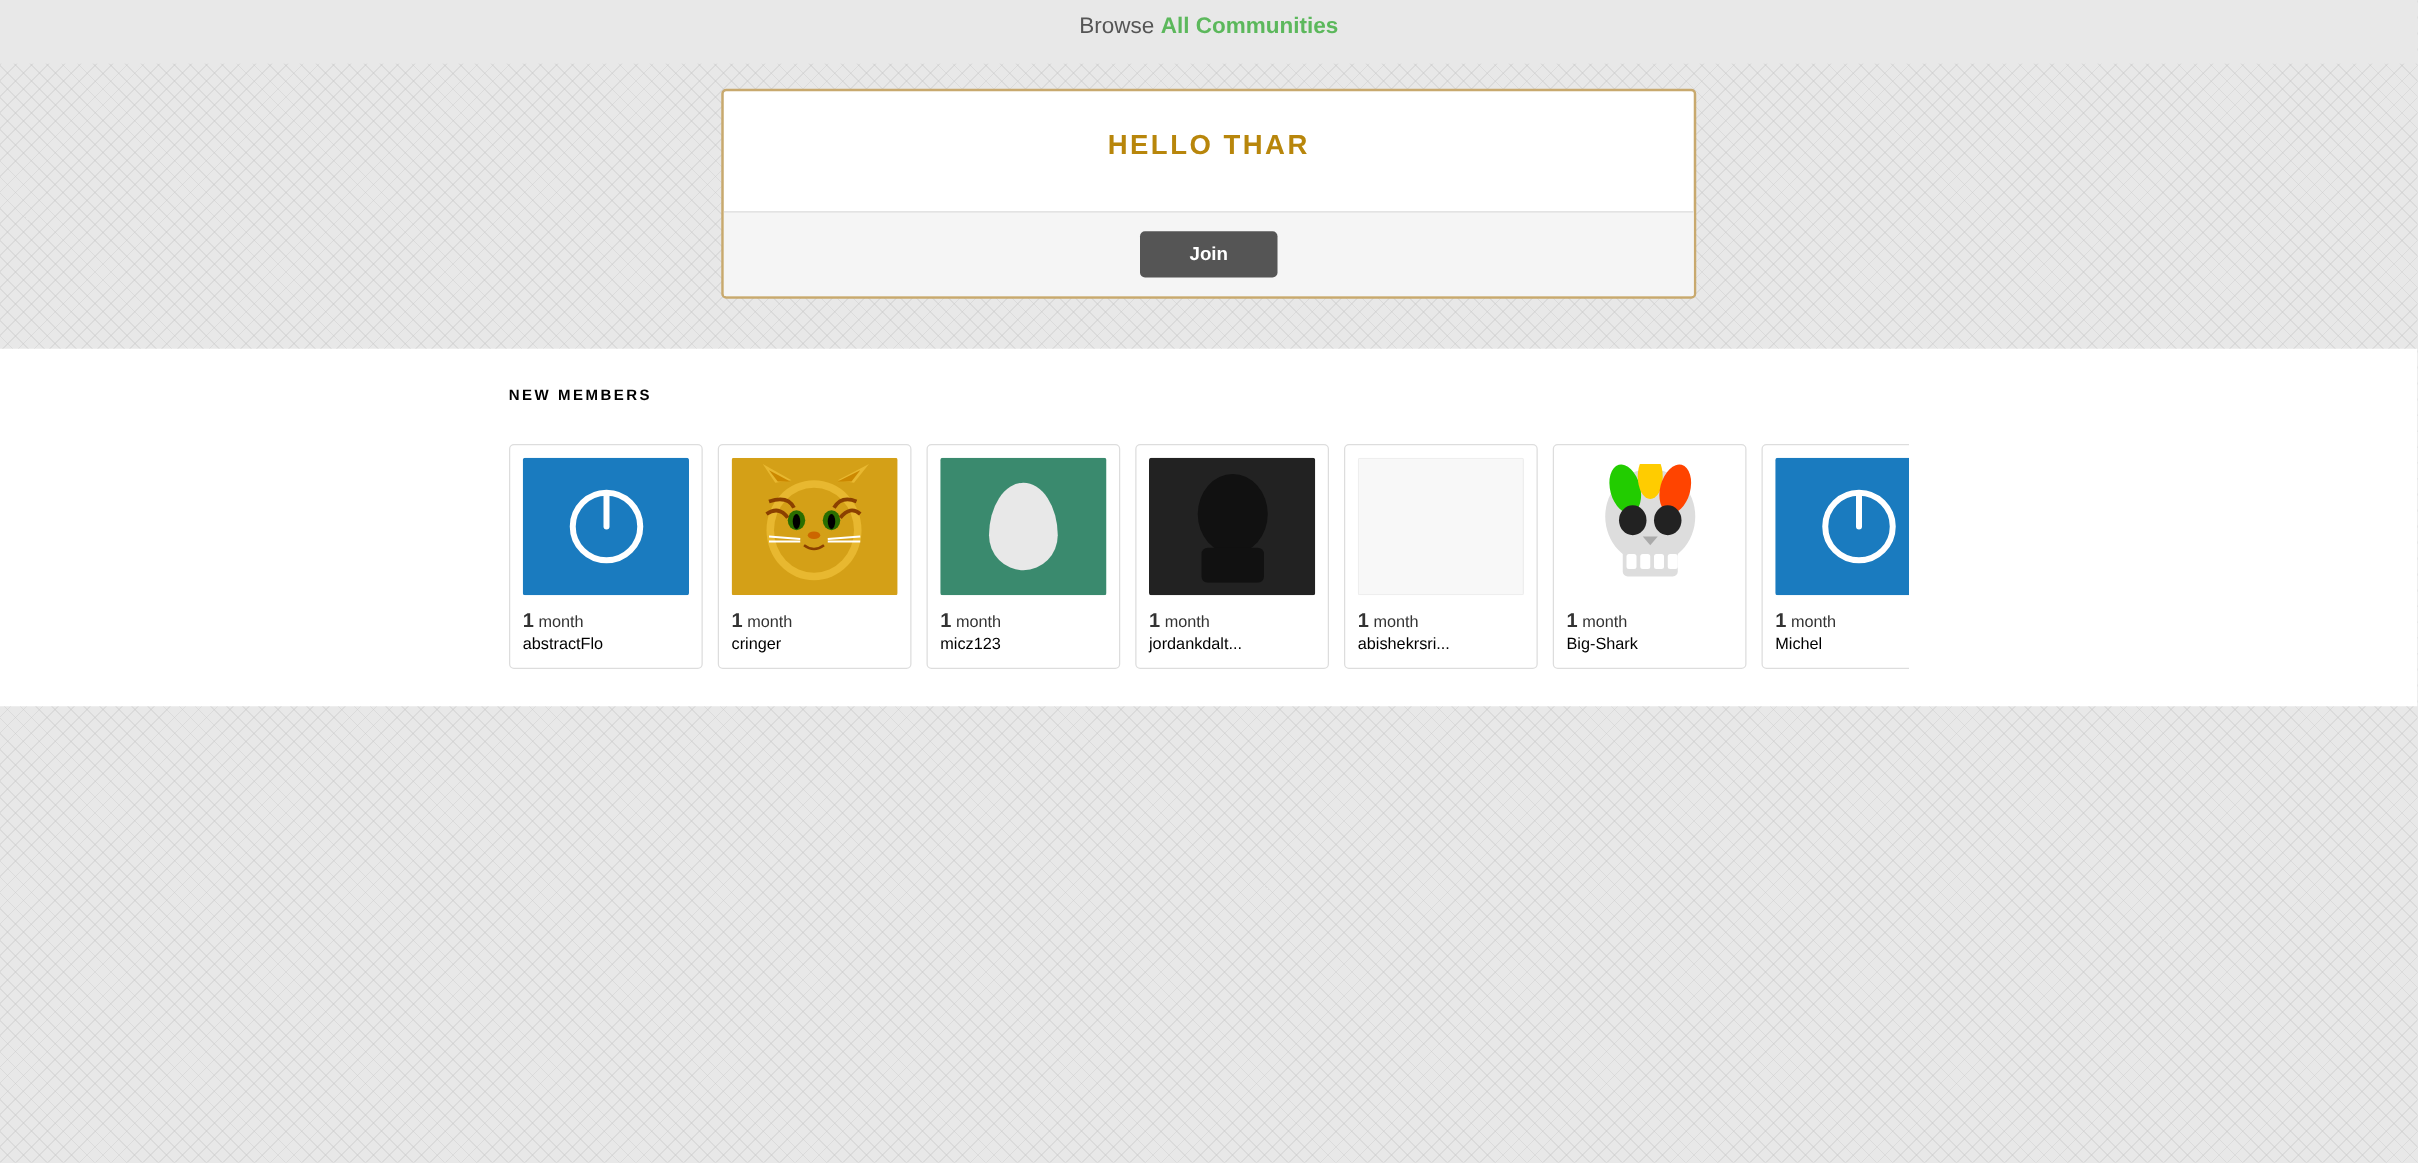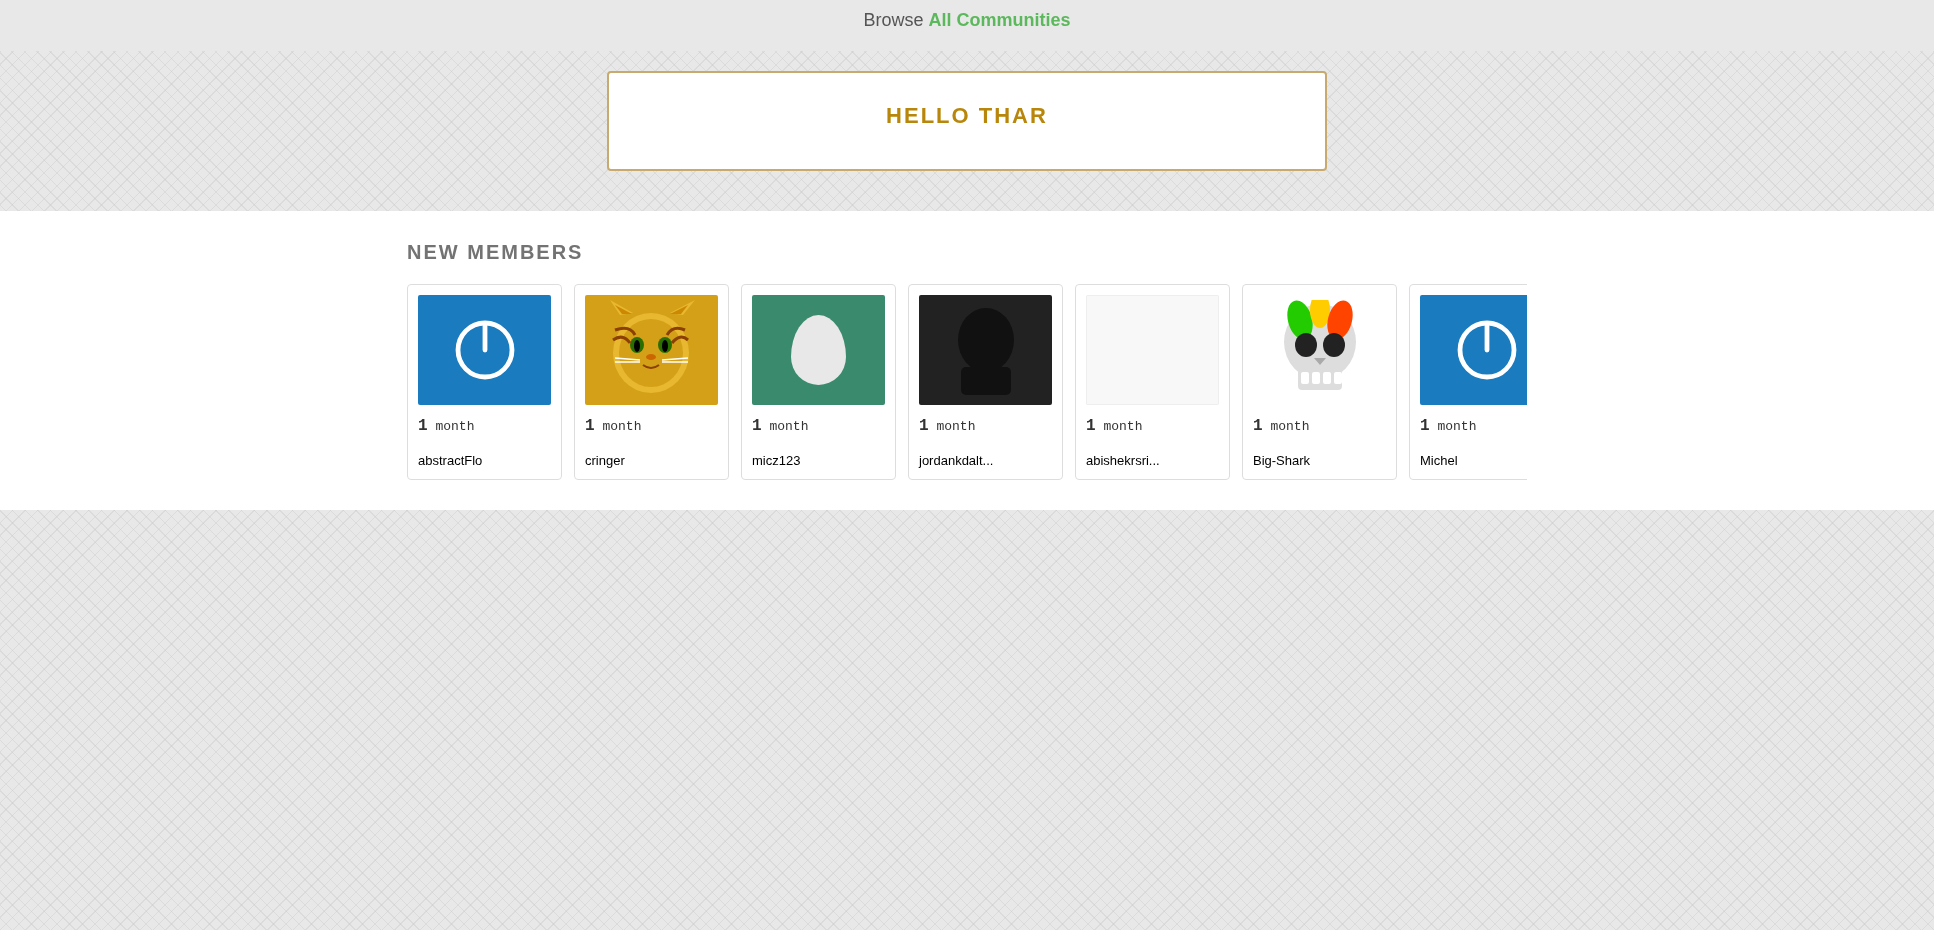--- a/index.html
+++ b/index.html
@@ -56,21 +56,21 @@
       color: #5cb85c;
       font-weight: bold;
       text-decoration: none;
     }
 
     
     .hello-card {
       background-color: white;
       border: 2px solid #c8a96e;
       border-radius: 4px;
-      width: 720px;
+      width: 780px;
       margin: 20px auto 40px auto;
       overflow: hidden;
     }
 
     .hello-card-body {
       padding: 30px 40px 20px 40px;
       text-align: center;
     }
 
     .hello-title {
@@ -113,25 +113,25 @@
       font-weight: bold;
     }
 
     
     .new-members-section {
       background-color: white;
       padding: 30px 40px;
     }
 
     .section-title {
-      font-size: 20px;
-      font-weight: bold;
-      color: #737373;
+      font-size: 12px;
+      font-weight: bold;
+      color: #000000;
       letter-spacing: 2px;
-      margin-bottom: 20px;
+      margin-bottom: 32px;
     }
 
     .members-grid {
       display: flex;
       gap: 12px;
       flex-wrap: nowrap;
       overflow-x: auto;
     }
 
     .member-card {
@@ -175,22 +175,21 @@
       width: 100%;
       height: 100%;
       display: flex;
       align-items: center;
       justify-content: center;
     }
 
     .member-time {
       font-size: 13px;
       color: #333;
-      margin-bottom: 16px;
-      font-family: Liberation Mono, monospace;
+      margin-bottom: 0;
     }
 
     .member-time strong {
       font-size: 16px;
       font-weight: bold;
     }
 
     .member-name {
       font-size: 13px;
       color: #000000;
@@ -209,20 +208,23 @@
       <a class="browse-link" href="#">All Communities</a>
     </span>
   </div>
 </div>
 
 <div class="page-wrapper">
   <div class="hello-card">
     <div class="hello-card-body">
       <div class="hello-title">HELLO THAR</div>
     </div>
+    <div class="hello-card-footer">
+      <button class="join-button">Join</button>
+    </div>
   </div>
 </div>
 
 <div class="new-members-section">
   <div class="page-wrapper">
     <div class="section-title">NEW MEMBERS</div>
     <div class="members-grid">
 
       <div class="member-card">
         <div class="member-avatar">

